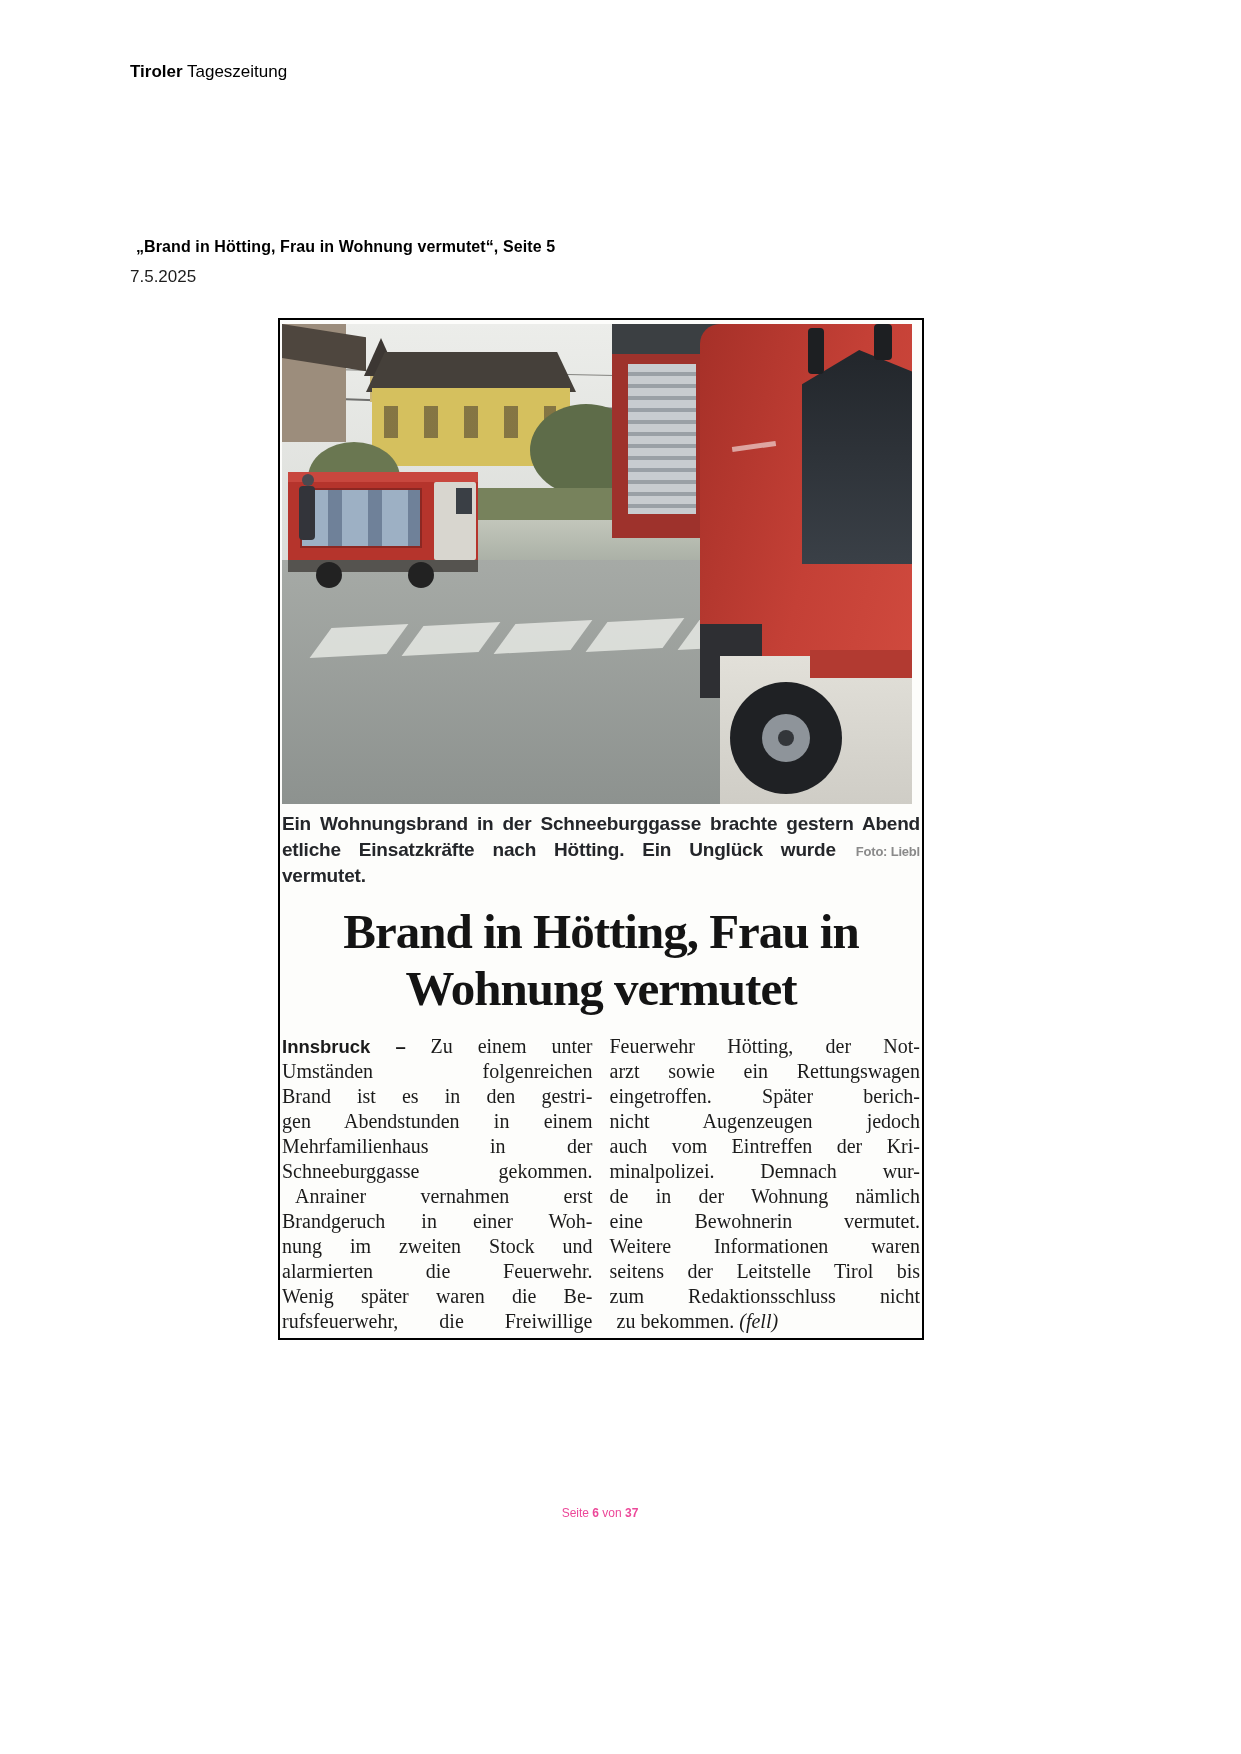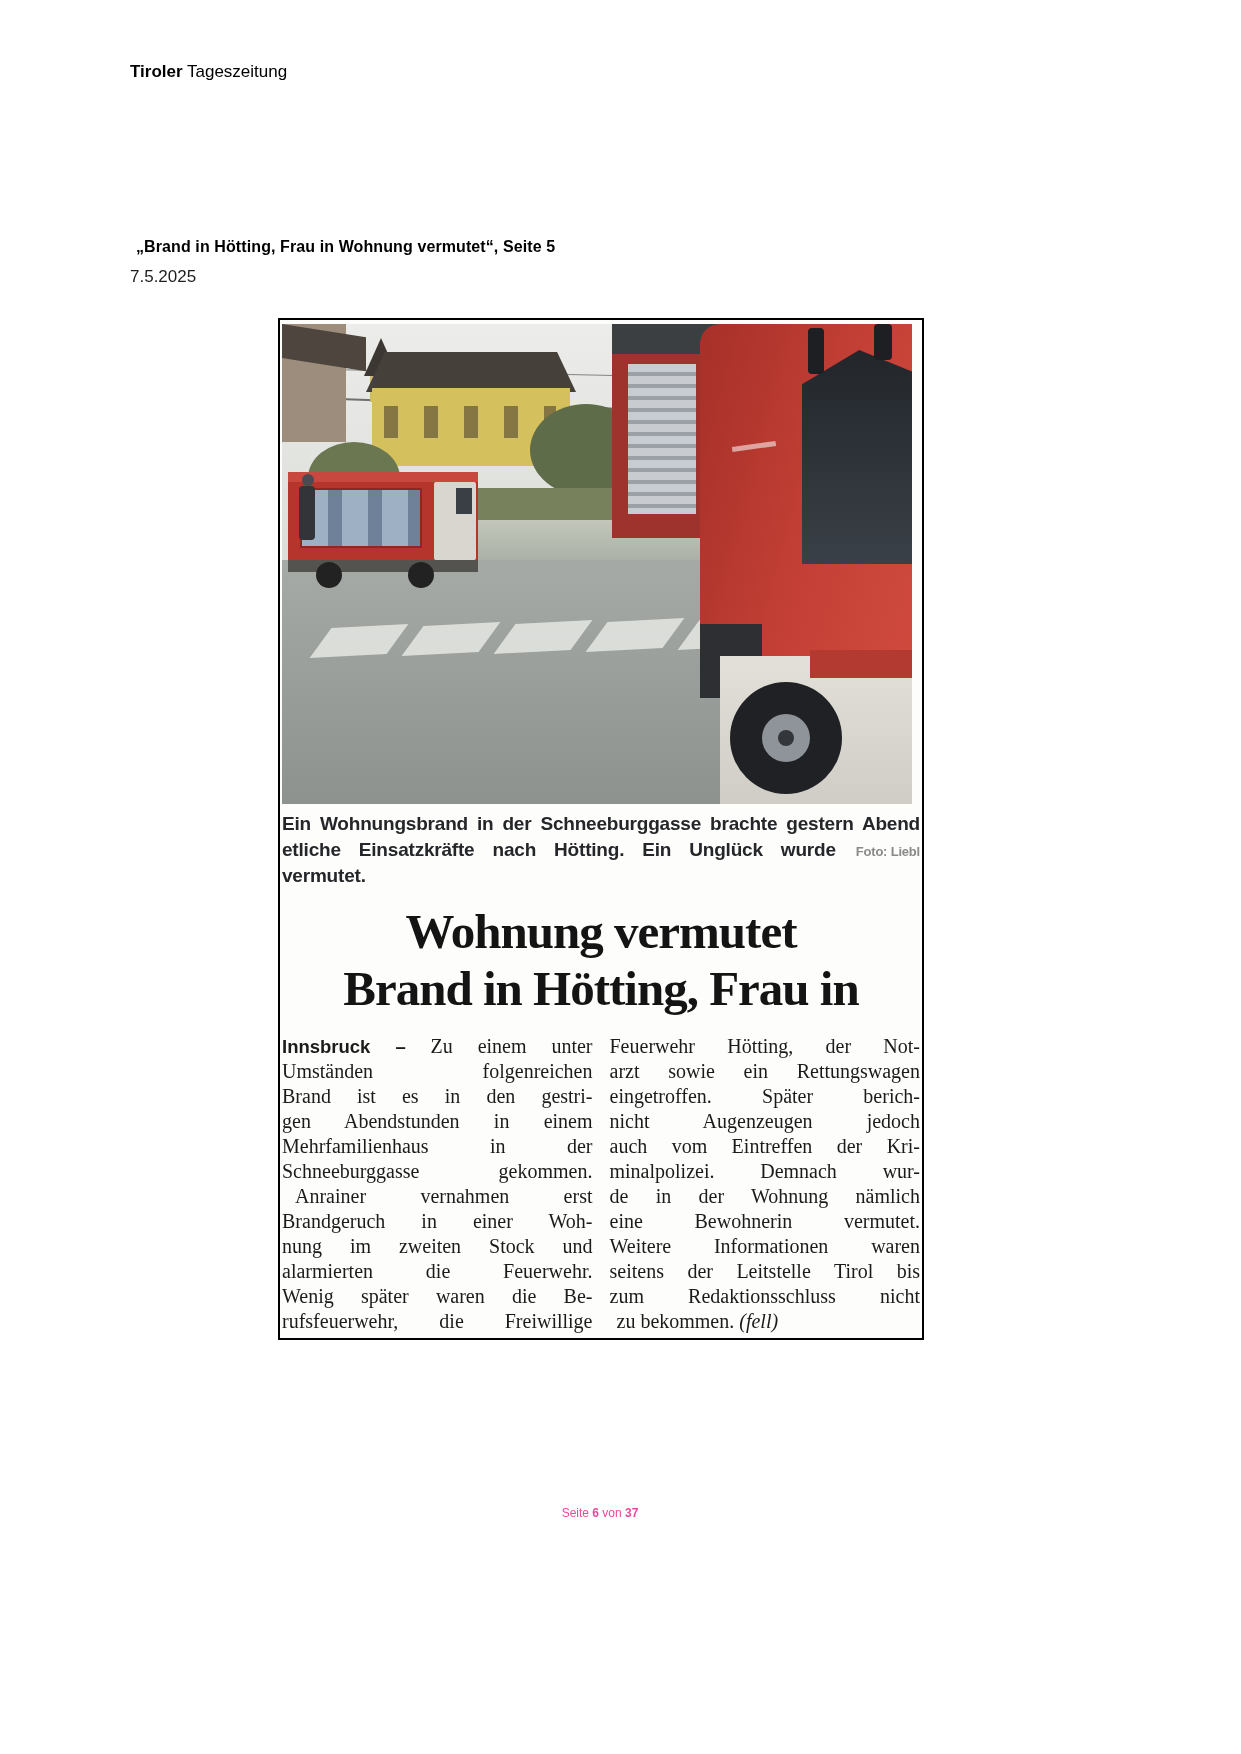--- a/index.html
+++ b/index.html
@@ -174,22 +174,22 @@
 
   <div class="caption">
     <div class="caption-line1">Ein Wohnungsbrand in der Schneeburggasse brachte gestern Abend</div>
     <div class="caption-row2">
       <span class="caption-line2">etliche Einsatzkräfte nach Hötting. Ein Unglück wurde vermutet.</span>
       <span class="caption-credit">Foto: Liebl</span>
     </div>
   </div>
 
   <div class="art-headline">
+    <div>Brand in Hötting, Frau in</div>
     <div>Wohnung vermutet</div>
-    <div>Brand in Hötting, Frau in</div>
   </div>
 
   <div class="columns">
     <div class="col">
       <div class="line"><span class="lead">Innsbruck –</span><span> Zu einem unter</span></div>
       <div class="line">Umständen folgenreichen</div>
       <div class="line">Brand ist es in den gestri-</div>
       <div class="line">gen Abendstunden in einem</div>
       <div class="line">Mehrfamilienhaus in der</div>
       <div class="line">Schneeburggasse gekommen.</div>

